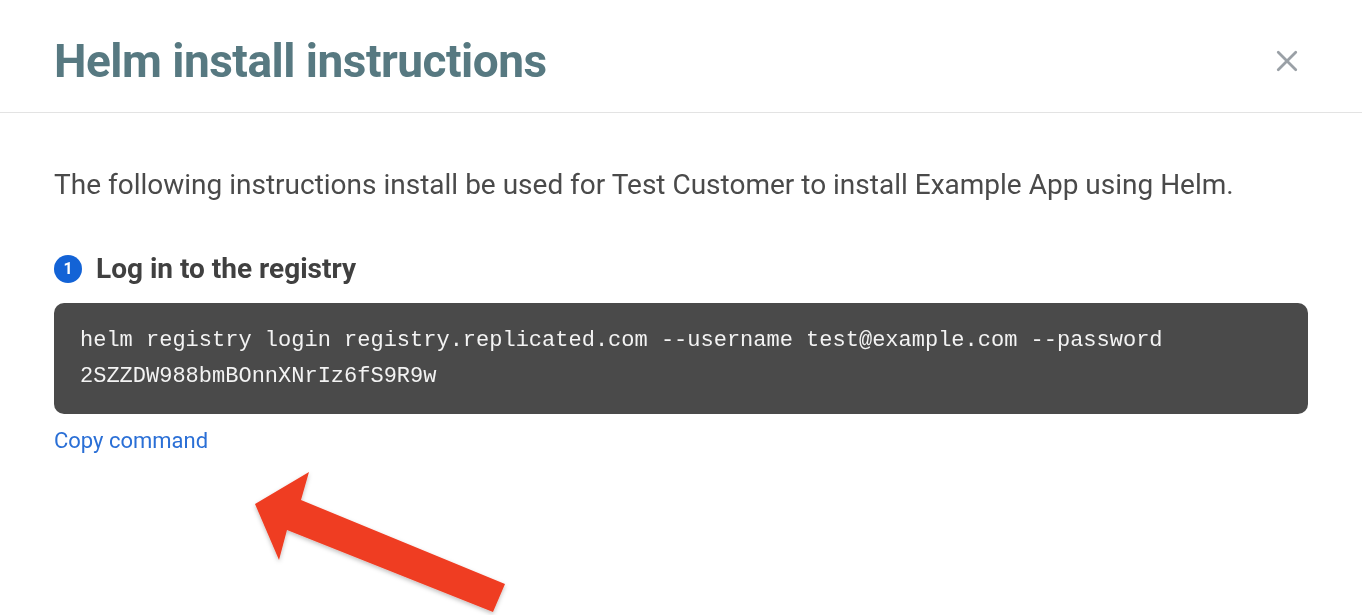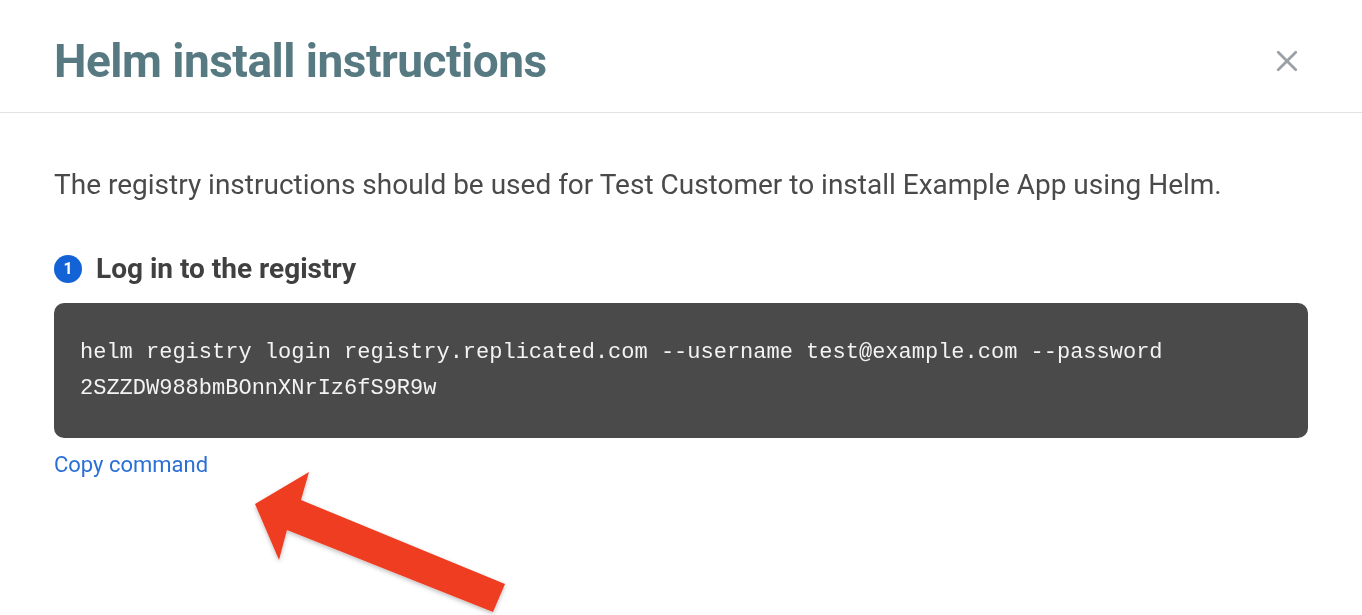--- a/index.html
+++ b/index.html
@@ -70,21 +70,21 @@
     }
     .step-title {
       font-size: 28px;
       font-weight: 700;
       color: #404040;
     }
     .code-block {
       background: #4a4a4a;
       color: #f3f3f3;
       border-radius: 10px;
-      padding: 32px 26px;
+      padding: 20px 26px;
       font-family: ui-monospace, SFMono-Regular, Menlo, Consolas, "Liberation Mono", monospace;
       font-size: 22px;
       line-height: 1.6;
       white-space: pre-wrap;
       word-break: break-word;
       margin-bottom: 14px;
     }
     .copy-link {
       color: #2a6fd6;
       font-size: 22px;
@@ -108,21 +108,21 @@
     <h1 class="modal-title">Helm install instructions</h1>
     <button class="close-btn" aria-label="Close">
       <svg viewBox="0 0 24 24" fill="none" stroke="currentColor" stroke-width="2.2" stroke-linecap="round">
         <line x1="5" y1="5" x2="19" y2="19"></line>
         <line x1="19" y1="5" x2="5" y2="19"></line>
       </svg>
     </button>
   </div>
 
   <div class="modal-body">
-    <p class="intro">The registry instructions should be used for Test Customer to install Example App using Helm.</p>
+    <p class="intro">The following instructions install be used for Test Customer to install Example App using Helm.</p>
 
     <div class="step-header">
       <span class="step-badge">1</span>
       <span class="step-title">Log in to the registry</span>
     </div>
 
     <div class="code-block">helm registry login registry.replicated.com --username test@example.com --password 2SZZDW988bmBOnnXNrIz6fS9R9w</div>
 
     <a class="copy-link">Copy command</a>
   </div>

